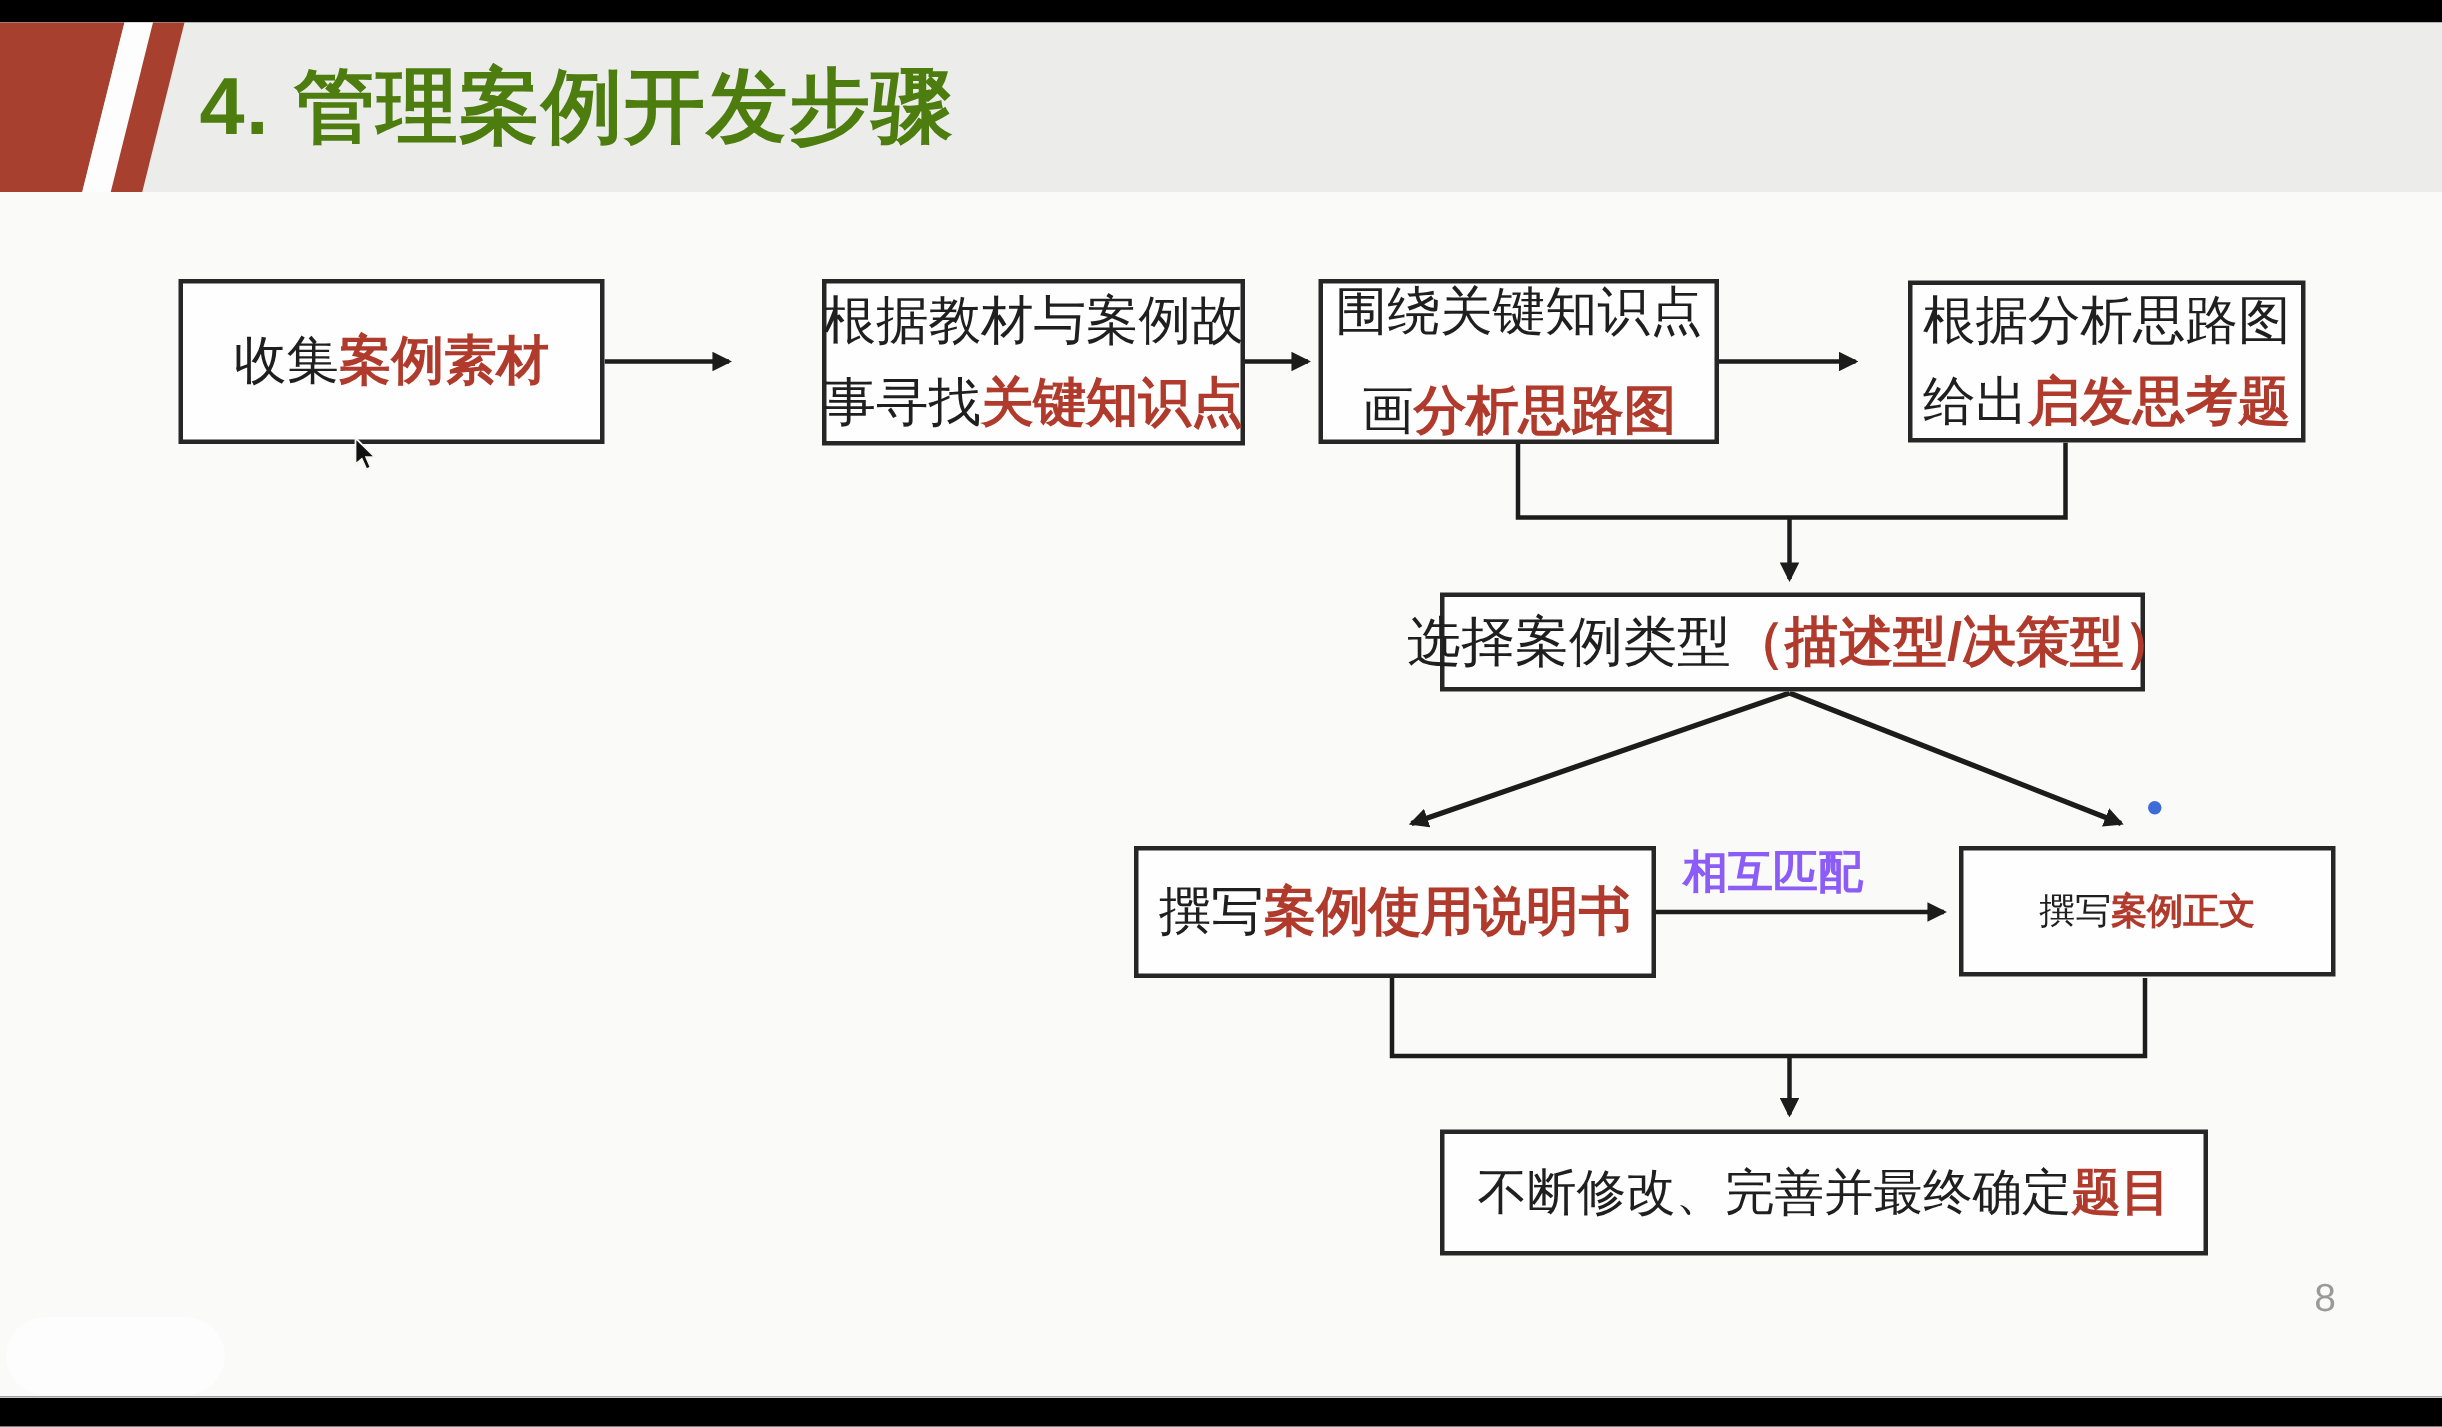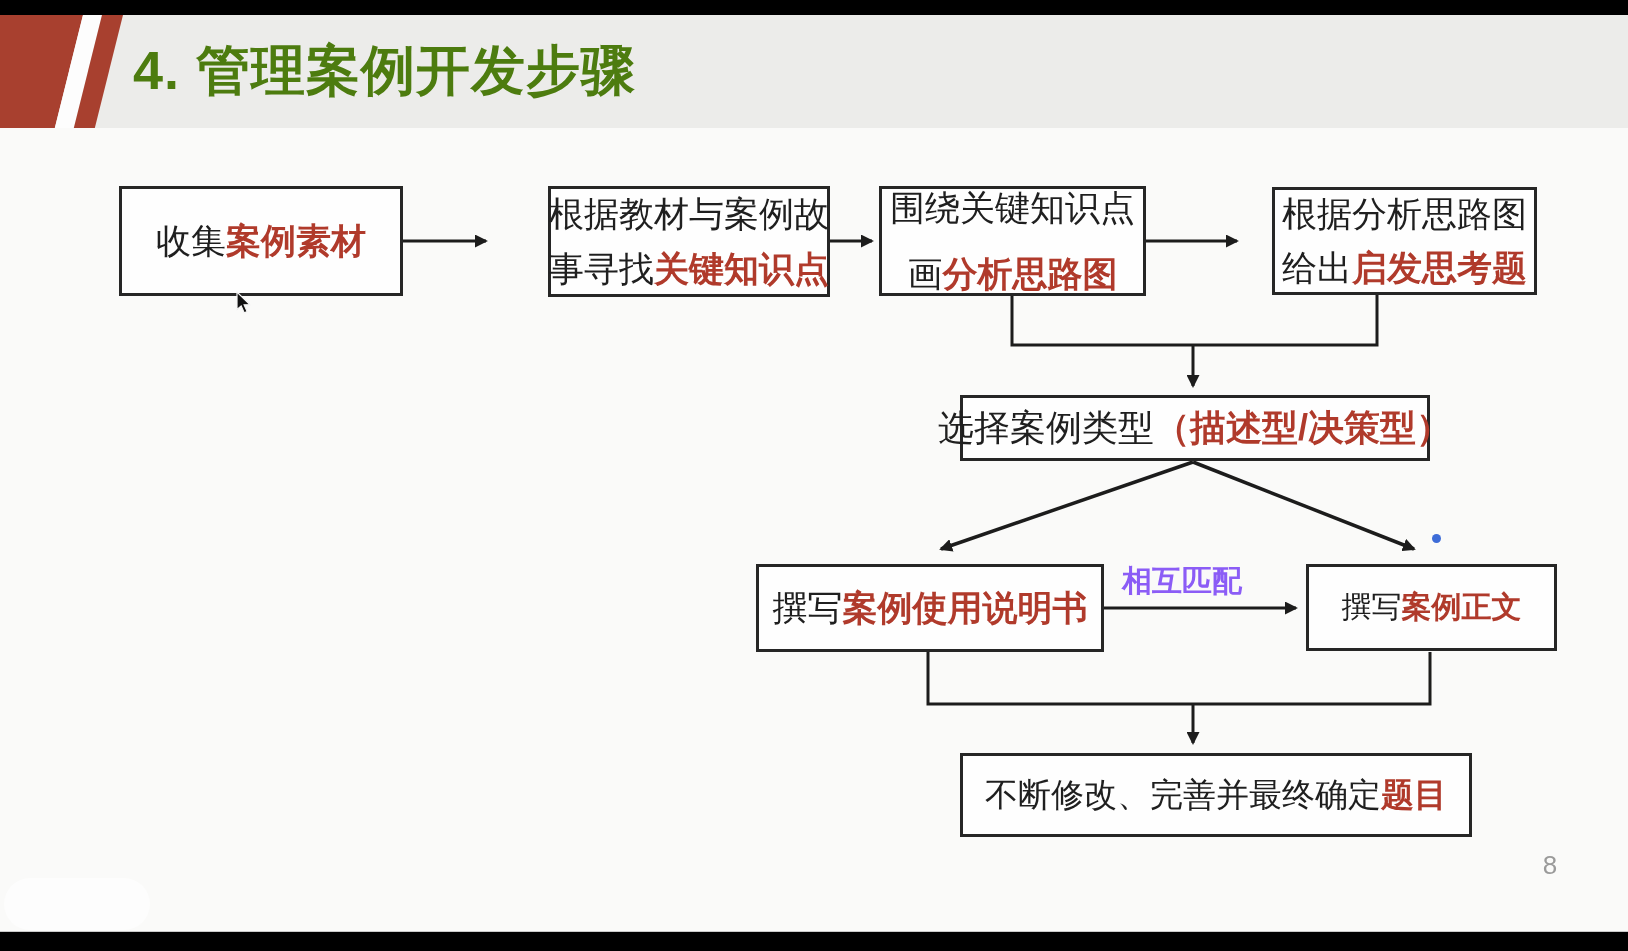--- a/index.html
+++ b/index.html
@@ -31,21 +31,21 @@
   }
   .fbox .ln{line-height:1.55;}
   .em{color:#B03A2B;font-weight:700;}
 
   .b1{left:119px;top:186px;width:284px;height:110px;font-size:35px;}
   .b2{left:500px;top:186px;width:282px;height:111px;font-size:35px;margin-left:48px;}
   .b3{left:879px;top:186px;width:267px;height:110px;font-size:35px;gap:12px;}
   .b4{left:1244px;top:187px;width:265px;height:108px;font-size:35px;margin-left:28px;}
   .b5{left:960px;top:395px;width:470px;height:66px;font-size:36px;}
   .b6{left:756px;top:564px;width:348px;height:88px;font-size:35px;}
-  .b7{left:1306px;top:564px;width:251px;height:87px;font-size:30px;}
+  .b7{left:1306px;top:564px;width:251px;height:87px;font-size:24px;}
   .b8{left:960px;top:753px;width:512px;height:84px;font-size:33px;}
 
   .match-label{
     position:absolute;left:1122px;top:561px;width:160px;text-align:left;
     font-size:30px;font-weight:700;color:#8b5cf6;white-space:nowrap;
   }
 
   .page-num{position:absolute;left:1528px;top:850px;width:44px;text-align:center;
     font-size:26px;color:#9a9a9a;}
 

